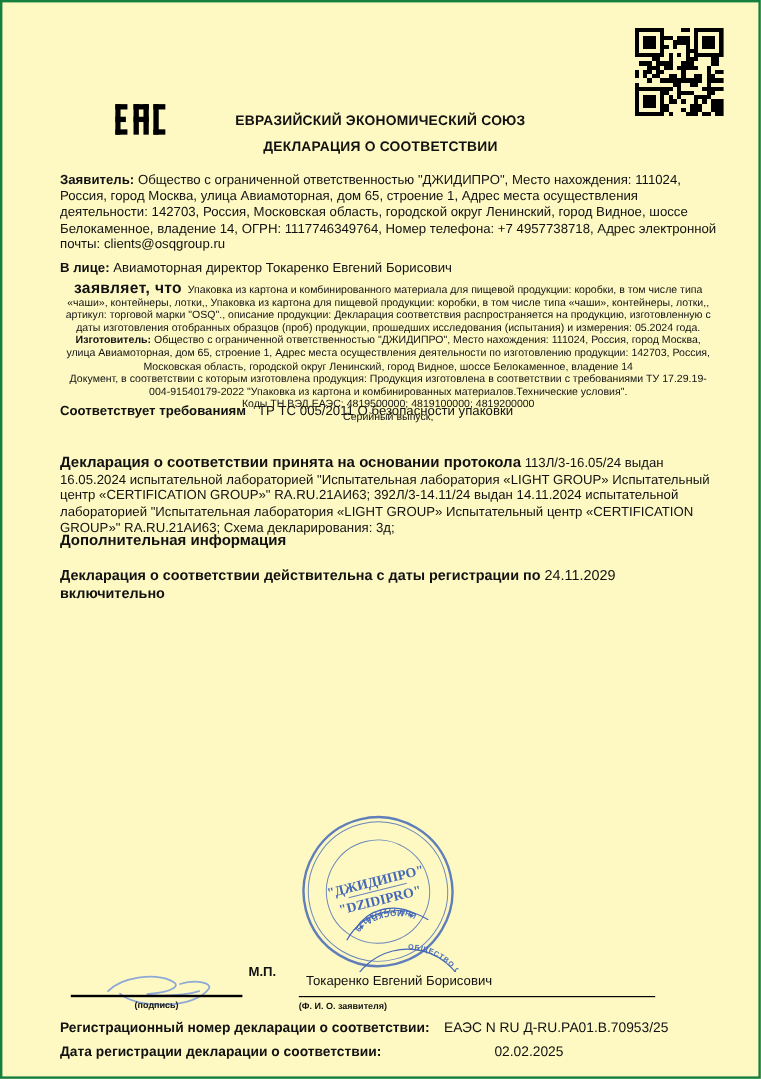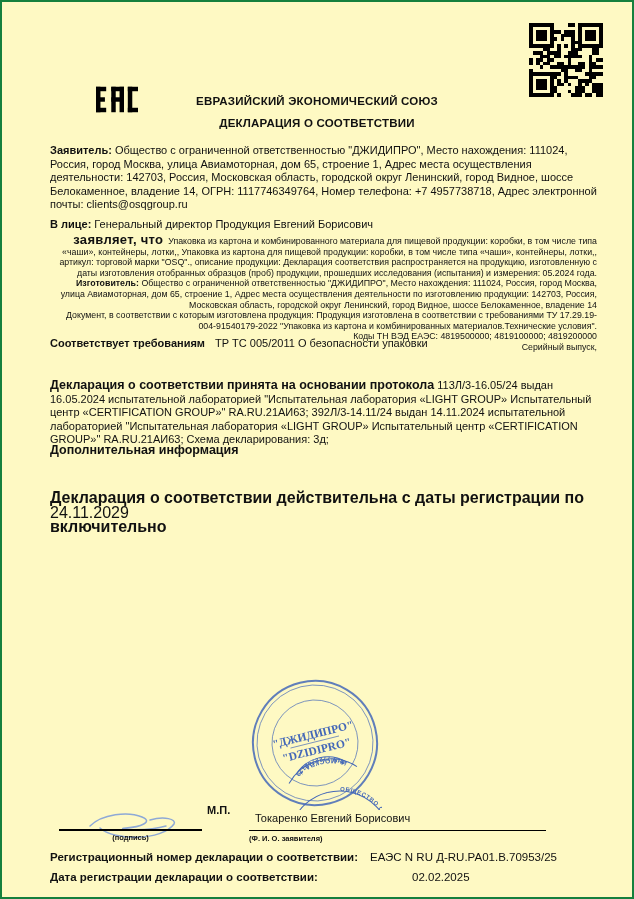--- a/index.html
+++ b/index.html
@@ -15,34 +15,34 @@
             font-weight:bold; font-size:11.5px; letter-spacing:.2px; }
   .title2 { position:absolute; left:0; top:115px; width:100%; text-align:center;
             font-weight:bold; font-size:11.5px; letter-spacing:.2px; }
 
   .col { position:absolute; left:48px; width:547px; }
 
   .applicant { top:142px; font-size:11px; line-height:13.6px; }
   .representative { top:216px; font-size:11px; line-height:13.6px; }
   b.inl { font-weight:bold; }
 
-  .declares { top:233px; font-size:8.8px; line-height:10.6px; text-align:right; }
+  .declares { top:233px; font-size:8.8px; line-height:10.6px; text-align:center; }
   .declares-label { font-size:13px; font-weight:bold; letter-spacing:.3px; }
   .declares p { margin:0; }
 
   .compliance { top:335px; font-size:11px; }
   .compliance .lbl { font-weight:bold; }
   .compliance .val { margin-left:10px; }
 
   .basis { top:377px; font-size:11px; line-height:13.6px; }
   .basis .lbl { font-weight:bold; font-size:12.5px; }
 
   .additional { top:441px; font-size:12.5px; font-weight:bold; }
 
-  .validity { top:489px; font-size:16px; line-height:14.5px; font-weight:bold; }
+  .validity { top:470px; font-size:12px; line-height:14.5px; font-weight:bold; }
   .validity .date { font-weight:normal; }
 
   .stamp { position:absolute; left:246px; top:674px; }
   .signature-scribble { position:absolute; left:82px; top:806px; }
 
   .mp { position:absolute; left:205px; top:802px; font-size:11px; font-weight:bold; }
   .sign-line { position:absolute; left:57px; top:827px; width:143px; border-top:2.4px solid #000; }
   .sign-caption { position:absolute; left:57px; top:831px; width:143px; text-align:center;
                   font-size:7.5px; font-weight:bold; }
   .name-text { position:absolute; left:253px; top:810px; font-size:11px; }
@@ -325,21 +325,21 @@
           <rect x="20" y="20" width="1" height="1"></rect>
         </g>
       </svg>
   </div>
 
   <div class="title1">ЕВРАЗИЙСКИЙ ЭКОНОМИЧЕСКИЙ СОЮЗ</div>
   <div class="title2">ДЕКЛАРАЦИЯ О СООТВЕТСТВИИ</div>
 
   <p class="col applicant" style="position:absolute;"><b class="inl">Заявитель:</b> <span>Общество с ограниченной ответственностью "ДЖИДИПРО", Место нахождения: 111024, Россия, город Москва, улица Авиамоторная, дом 65, строение 1, Адрес места осуществления деятельности: 142703, Россия, Московская область, городской округ Ленинский, город Видное, шоссе Белокаменное, владение 14, ОГРН: 1117746349764, Номер телефона: +7 4957738718, Адрес электронной почты: clients@osqgroup.ru</span></p>
 
-  <p class="col representative" style="position:absolute;"><b class="inl">В лице:</b> <span>Генеральный директор Продукция Евгений Борисович</span></p>
+  <p class="col representative" style="position:absolute;"><b class="inl">В лице:</b> <span>Авиамоторная директор Токаренко Евгений Борисович</span></p>
 
   <div class="col declares" style="position:absolute;">
     <p><span class="declares-label">заявляет, что</span>&nbsp;&nbsp;<span>Упаковка из картона  и комбинированного материала для пищевой продукции: коробки, в том числе типа «чаши», контейнеры, лотки,, Упаковка из картона для пищевой продукции: коробки, в том числе типа «чаши», контейнеры, лотки,, артикул: торговой марки "OSQ"., описание продукции: Декларация соответствия распространяется на продукцию, изготовленную с даты изготовления отобранных образцов (проб) продукции, прошедших исследования (испытания) и измерения: 05.2024 года.</span></p>
     <p><b class="inl">Изготовитель:</b> <span>Общество с ограниченной ответственностью "ДЖИДИПРО", Место нахождения: 111024, Россия, город Москва, улица Авиамоторная, дом 65, строение 1, Адрес места осуществления деятельности по изготовлению продукции: 142703, Россия, Московская область, городской округ Ленинский, город Видное, шоссе Белокаменное, владение 14</span></p>
     <p>Документ, в соответствии с которым изготовлена продукция: Продукция изготовлена в соответствии с требованиями ТУ 17.29.19-004-91540179-2022 "Упаковка из картона и комбинированных материалов.Технические условия".</p>
     <p>Коды ТН ВЭД ЕАЭС: 4819500000; 4819100000; 4819200000</p>
     <p>Серийный выпуск,</p>
   </div>
 
   <p class="col compliance" style="position:absolute;"><span class="lbl">Соответствует требованиям</span><span class="val">ТР ТС 005/2011 О безопасности упаковки</span></p>

